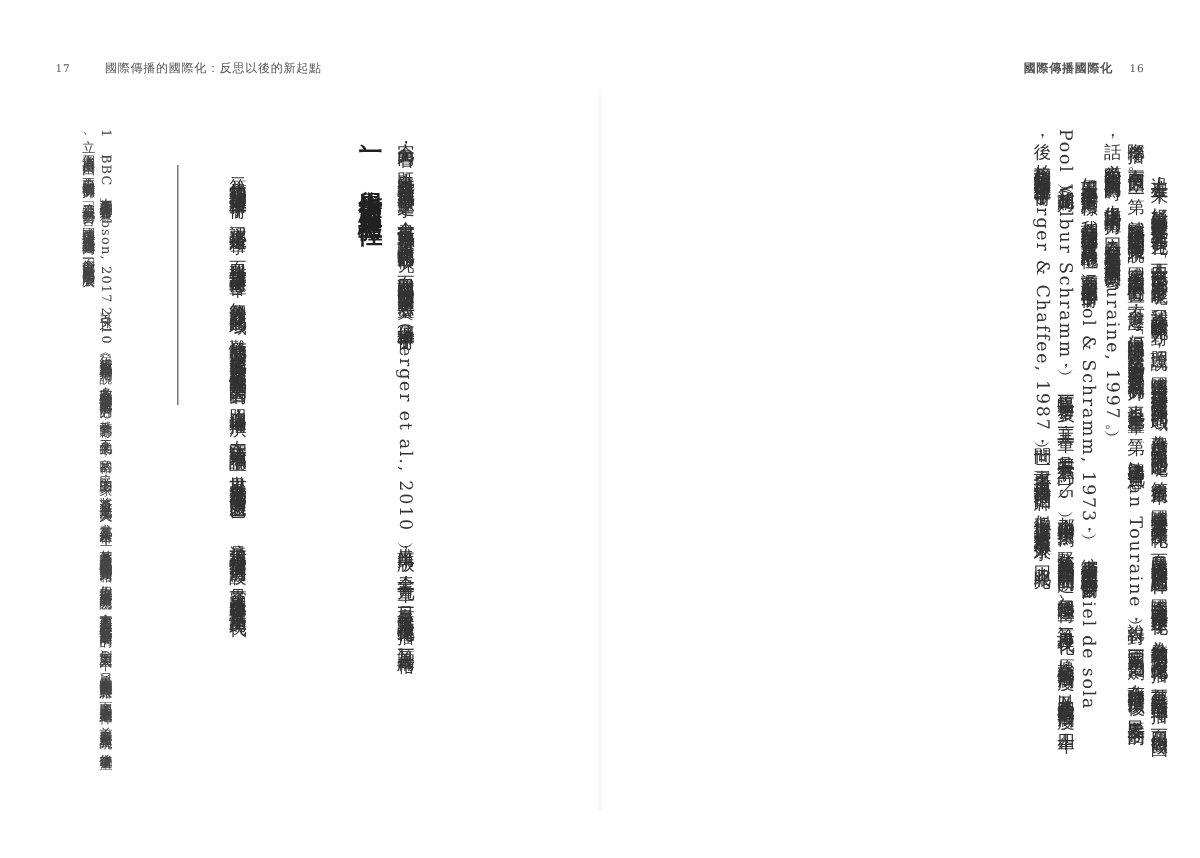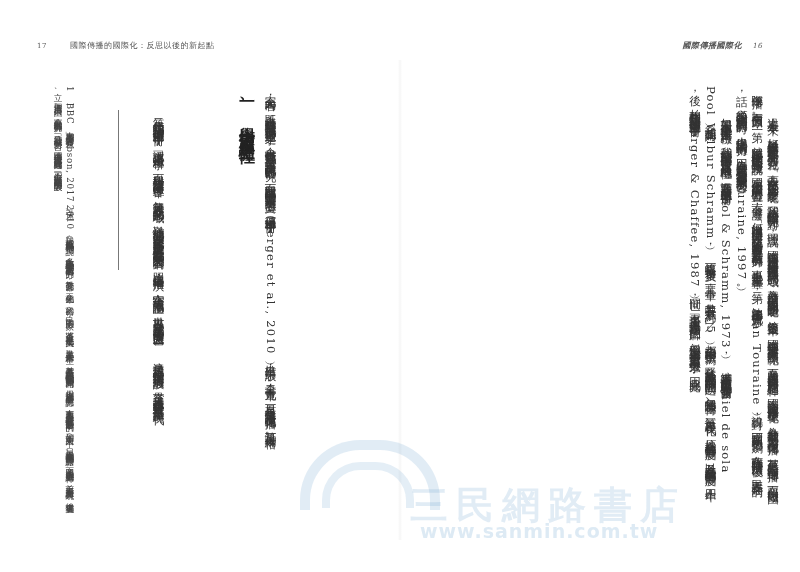--- a/index.html
+++ b/index.html
@@ -16,21 +16,21 @@
   .page-right { left: 400px; width: 400px; }
   .gutter {
     position: absolute; left: 398px; top: 60px; width: 4px; height: 480px;
     background: linear-gradient(to right, rgba(0,0,0,0), rgba(0,0,0,0.04), rgba(0,0,0,0));
   }
   .running-head {
     position: absolute; top: 40px; font-size: 8px; color: #555;
     white-space: nowrap; letter-spacing: 0.5px;
   }
   .rh-left { left: 37px; }
-  .rh-right { right: 37px; font-style: italic; }
+  .rh-right { right: 37px; }
   .rh-left .num { margin-right: 20px; font-size: 7px; }
   .rh-right .num { margin-left: 8px; font-size: 7px; }
   .rh-right .title { font-weight: bold; }
 
   .vtext {
     position: absolute;
     writing-mode: vertical-rl;
     -webkit-writing-mode: vertical-rl;
     font-size: 11.6px;
     line-height: 15.6px;
@@ -125,19 +125,13 @@
       <span class="title">國際傳播國際化</span>
       <span class="num">16</span>
     </div>
 
     <div class="vtext right-body">
       <p>過去十五年來，好幾位學者呼籲要把媒介研究「去西方化」。「去西方化」以後的下一步是什麼呢？我認為應該「國際化」才對。照理說，「國際傳播」是媒介傳播研究裡最「國際化」的領域，為什麼還提出「國際化」的命題呢？答案很簡單：國際傳播其實並不太「國際化」，而是美國傳播在海外的思想延伸。國際交流的確越來越全球化了，為什麼我們不稱之為「跨文化傳播」，甚至更時髦的「全球傳播」，而仍然叫做「國際傳播」？有兩個原因。第一，就國際政治秩序的理論和實踐來說，國家仍然占據著中心的位置，不可遽廢，何況「國際傳播」與「跨文化」的邊界頗有重疊之處（當然有例外，也不是完全重疊）。第二，法國學者托雷恩（Alan Touraine）說得對，國家如同一把雙刃劍：在蘇聯陣營崩潰以後，民主要存活的話，必須在限制國家權力的同時，也保護國家的權力，因為只有國家才有力量制衡霸凌全球的大公司（Touraine, 1997）。</p>
       <p>如果以三本傳播學手冊為路標，我們立刻發現國際傳播一直處在邊緣的地位。涵蓋面最廣的《傳播手冊》（Pool &amp; Schramm, 1973），編者是兩位卓著的先驅學者普爾（Ithiel de sola Pool）和施蘭姆（Wilbur Schramm），篇幅長達一千多頁，共三十一章，其中有六章（約占1／5）都由政治學家撰寫，緊焦於冷戰時期美國所關注的問題，包括國際宣傳、第三世界現代化、原始社會的傳播制度，以及共產國家的傳播制度。十四年後，柏格和查菲編輯的《傳播科學手冊》（Berger &amp; Chaffee, 1987）問世，書名掛上了「傳播科學」的招牌，似乎假定這個學科自給自足而不假外求了，因此眼光</p>
     </div>
   </div>
 
-  <div class="watermark">
-    <div class="wm-arcs"></div>
-    <div class="wm-arcs2"></div>
-    <div class="wm-title">三民網路書店</div>
-    <div class="wm-url">www.sanmin.com.tw</div>
-  </div>
 </div>
 
 </body></html>

